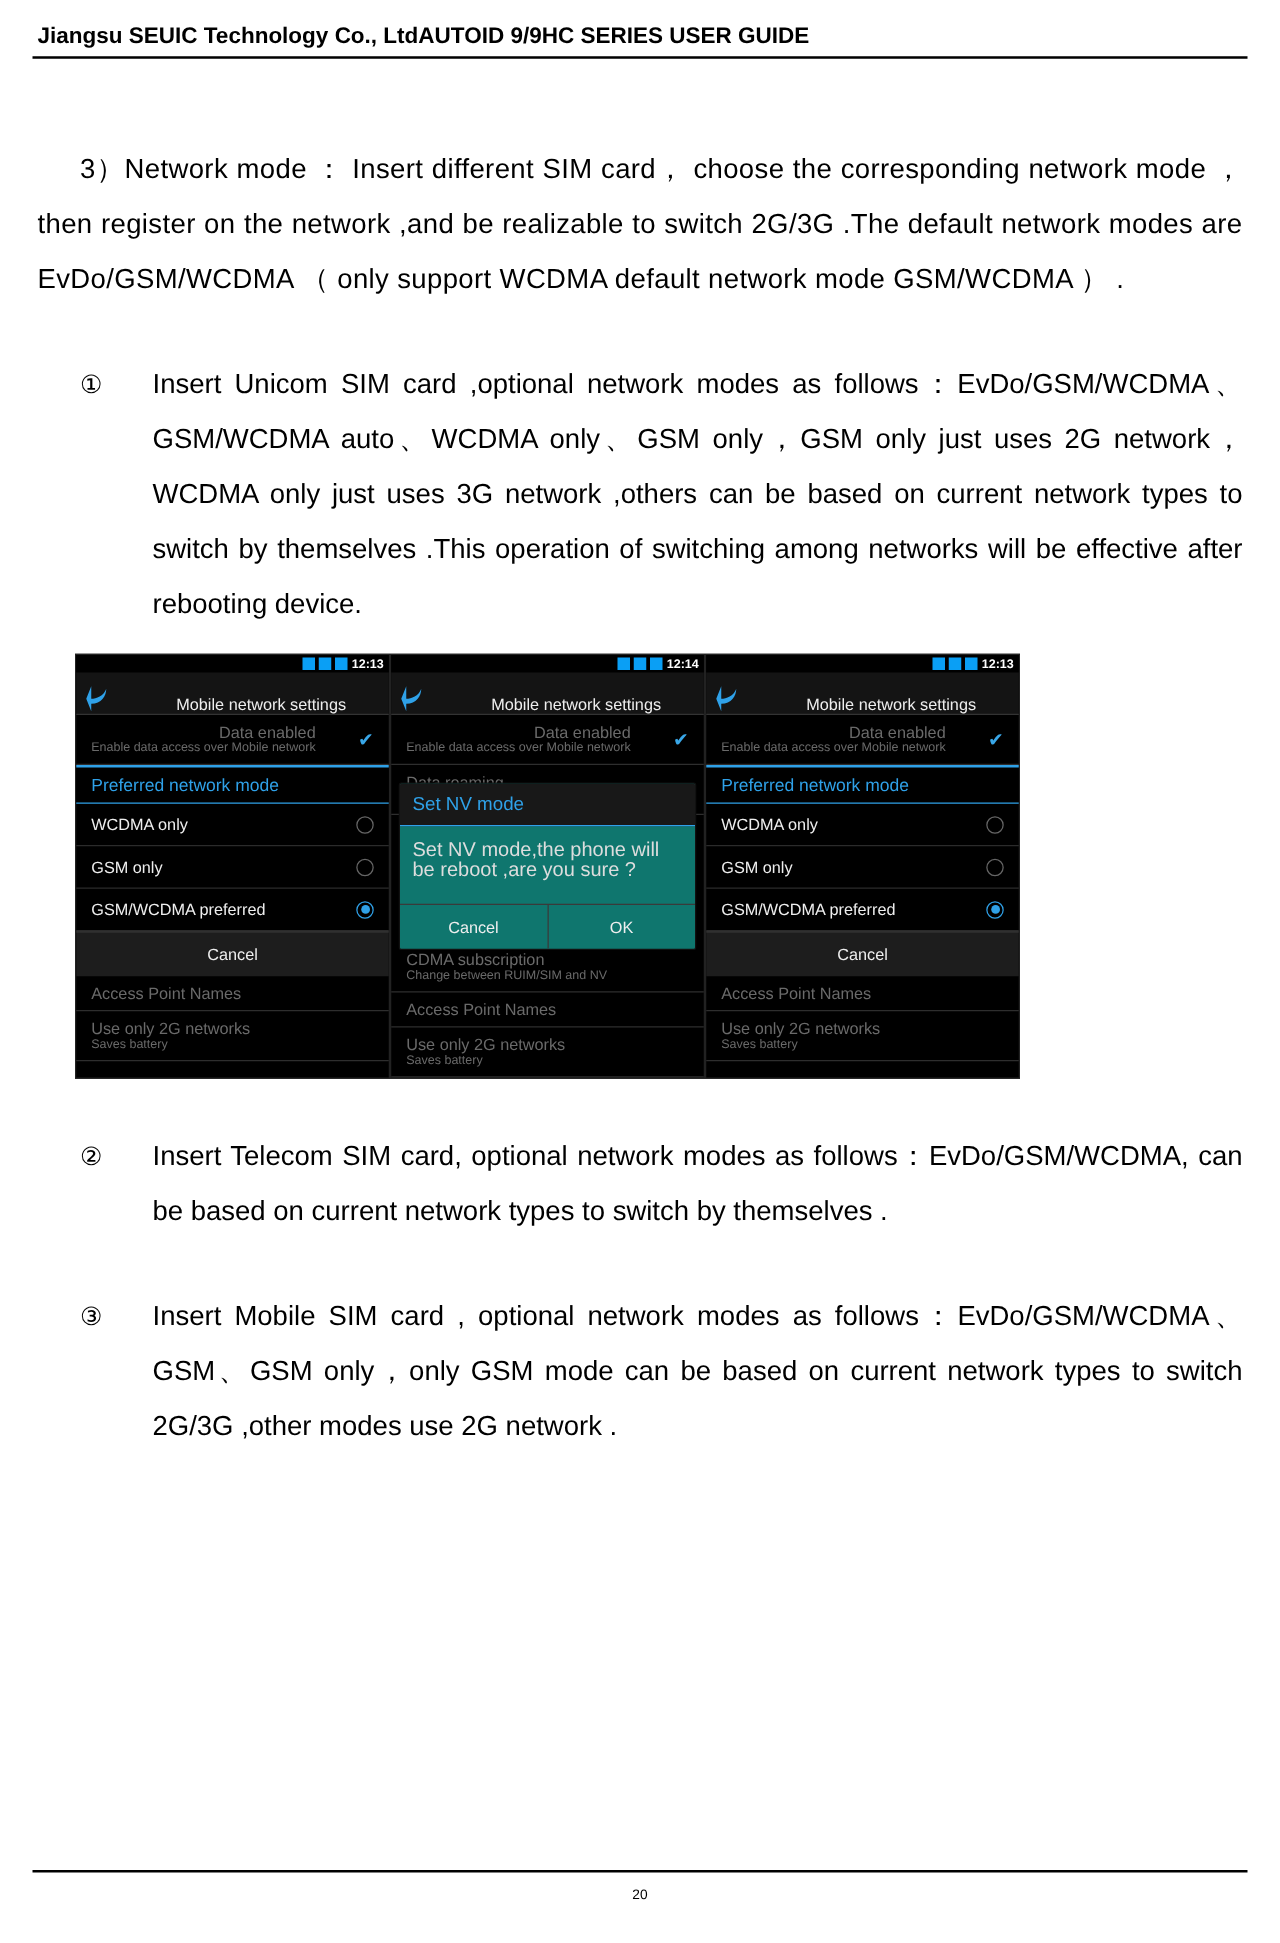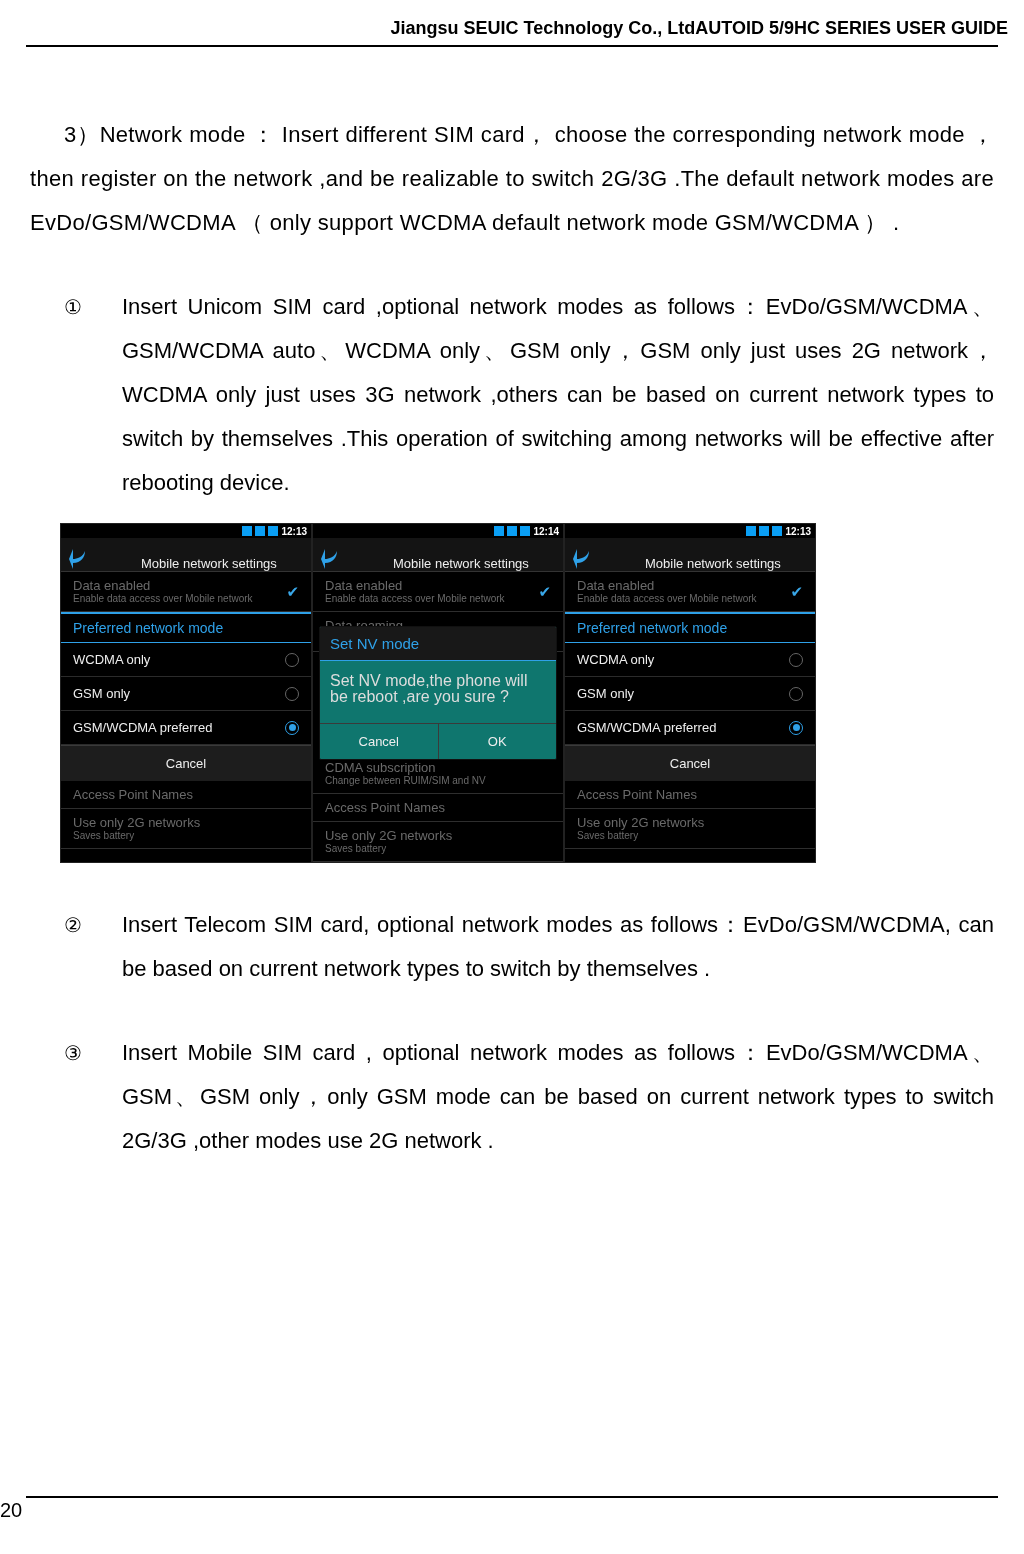--- a/index.html
+++ b/index.html
@@ -1,65 +1,65 @@
 <!DOCTYPE html>
 <html><head>
   <meta charset="utf-8">
   <style>
     * { margin:0; padding:0; box-sizing:border-box; }
     body { width:1024px; height:1554px; font-family:Arial,Helvetica,sans-serif; background:#fff; color:#000; position:relative; }
-    .header { display:flex; justify-content:flex-end; padding:18px 16px 6px 30px; font-weight:bold; font-size:18px; }
+    .header { display:flex; justify-content:flex-start; padding:18px 16px 6px 30px; font-weight:bold; font-size:18px; }
     .hr-top { border:none; border-top:2px solid #000; margin:0 26px 4px 26px; }
     .content { padding:62px 30px 20px 30px; }
     .para { font-size:22px; line-height:44px; letter-spacing:0.3px; }
     .para.first { text-indent:34px; margin-bottom:40px; text-align:justify; }
     .num-list { margin-bottom:18px; }
     .num-item { display:flex; margin-bottom:10px; }
     .num-mark { flex:0 0 92px; text-align:right; padding-right:40px; font-size:20px; padding-top:10px; }
     .num-body { flex:1; font-size:22px; line-height:44px; text-align:justify; }
     .shots { display:flex; gap:0; margin:8px 0 40px 30px; }
     .phone { width:252px; height:340px; background:#000; color:#c9c9c9; font-size:12px; display:flex; flex-direction:column; border:1px solid #222; }
     .status { display:flex; justify-content:flex-end; align-items:center; gap:3px; background:#000; height:14px; padding:0 4px; }
     .s-ic { width:10px;height:10px;background:#0a9ff5; }
     .s-time { color:#fff; font-size:10px; font-weight:bold; }
     .titlebar { display:flex; align-items:flex-end; background:#141414; height:34px; border-bottom:1px solid #333;gap:44px;}
     .back-ic { width:24px;height:24px;margin:0 6px; position:relative; }
     .back-ic svg { width:24px;height:24px; }
     .titlebar span.tt { color:#eee; font-size:13px; }
     .row { padding:6px 12px; border-bottom:1px solid #2e2e2e; }
     .row .t { color:#eee; font-size:13px; }
     .row .s { color:#7a7a7a; font-size:10px; line-height:12px; }
-    .row.chk { display:flex; justify-content:space-between; align-items:center; }
+    .row.chk { display:flex; justify-content:space-between; align-items:center;text-align:right; }
     .check { color:#39a7e8; font-size:15px; }
     .dim .t, .dim .s { color:#6a6a6a; }
     .opt-head { background:#000; color:#2fa1e8; border-top:2px solid #2fa1e8; border-bottom:1.5px solid #2fa1e8; padding:6px 12px; font-size:14px; }
     .opt-row { display:flex; justify-content:space-between; align-items:center; padding:9px 12px; border-bottom:1px solid #2b2b2b; }
     .opt-row .t { color:#eee; font-size:13px; }
     .radio { width:14px;height:14px;border:1.5px solid #666;border-radius:50%; position:relative; }
     .radio.on { border-color:#2fa1e8; }
     .radio.on::after { content:""; position:absolute; inset:2.5px; border-radius:50%; background:#2fa1e8; }
     .btn-row { display:flex; }
     .btn { flex:1; text-align:center; padding:10px 0; background:#1d1d1d; color:#eee; font-size:13px; border-top:1px solid #3a3a3a; }
     .dlg-container { position:absolute; inset:0; }
     .dlg { position:absolute; left:6px; right:6px; top:102px; background:#0f766e; border:1px solid #111; border-radius:2px; overflow:hidden; }
     .dlg-title { color:#2fa1e8; border-bottom:1.5px solid #2fa1e8; padding:8px 10px; font-size:15px; background:#181818;}
     .dlg-body { padding:12px 10px 18px 10px; color:#ddd; font-size:16px; line-height:16px; }
     .dlg-btns { display:flex; border-top:1px solid #3a3a3a; }
     .dlg-btns div { flex:1; text-align:center; padding:10px 0; color:#eee; font-size:13px; }
     .dlg-btns div:first-child { border-right:1px solid #3a3a3a; }
-    .page-num { position:absolute; bottom:32px; left:0; right:0; text-align:left; font-size:20px; }
+    .page-num { position:absolute; bottom:32px; left:0; right:0; text-align:center; font-size:11px; }
     .hr-bot { border:none; border-top:2px solid #000; position:absolute; bottom:56px; left:26px; right:26px; }
     .grow { flex:1; }
   </style>
 </head>
 <body>
 
 <div class="header">
   <span>Jiangsu SEUIC Technology Co., Ltd</span>
-  <span>AUTOID 5/9HC SERIES USER GUIDE</span>
+  <span>AUTOID 9/9HC SERIES USER GUIDE</span>
 </div>
 <hr class="hr-top">
 
 <div class="content">
   <p class="para first">3）Network  mode  ： Insert  different  SIM  card， choose  the  corresponding  network mode  ，then register on the network ,and be realizable to switch 2G/3G .The default network modes   are   EvDo/GSM/WCDMA  （ only   support   WCDMA   default   network   mode GSM/WCDMA  ） .</p>
 
   <div class="num-list">
     <div class="num-item">
       <div class="num-mark">①</div>
       <div class="num-body">Insert Unicom SIM card ,optional network modes as follows：EvDo/GSM/WCDMA、GSM/WCDMA auto、WCDMA only、GSM only，GSM only just uses 2G network，WCDMA only just uses 3G network ,others can be based on current network types to switch by themselves .This operation of switching among networks will be effective after rebooting device.</div>

